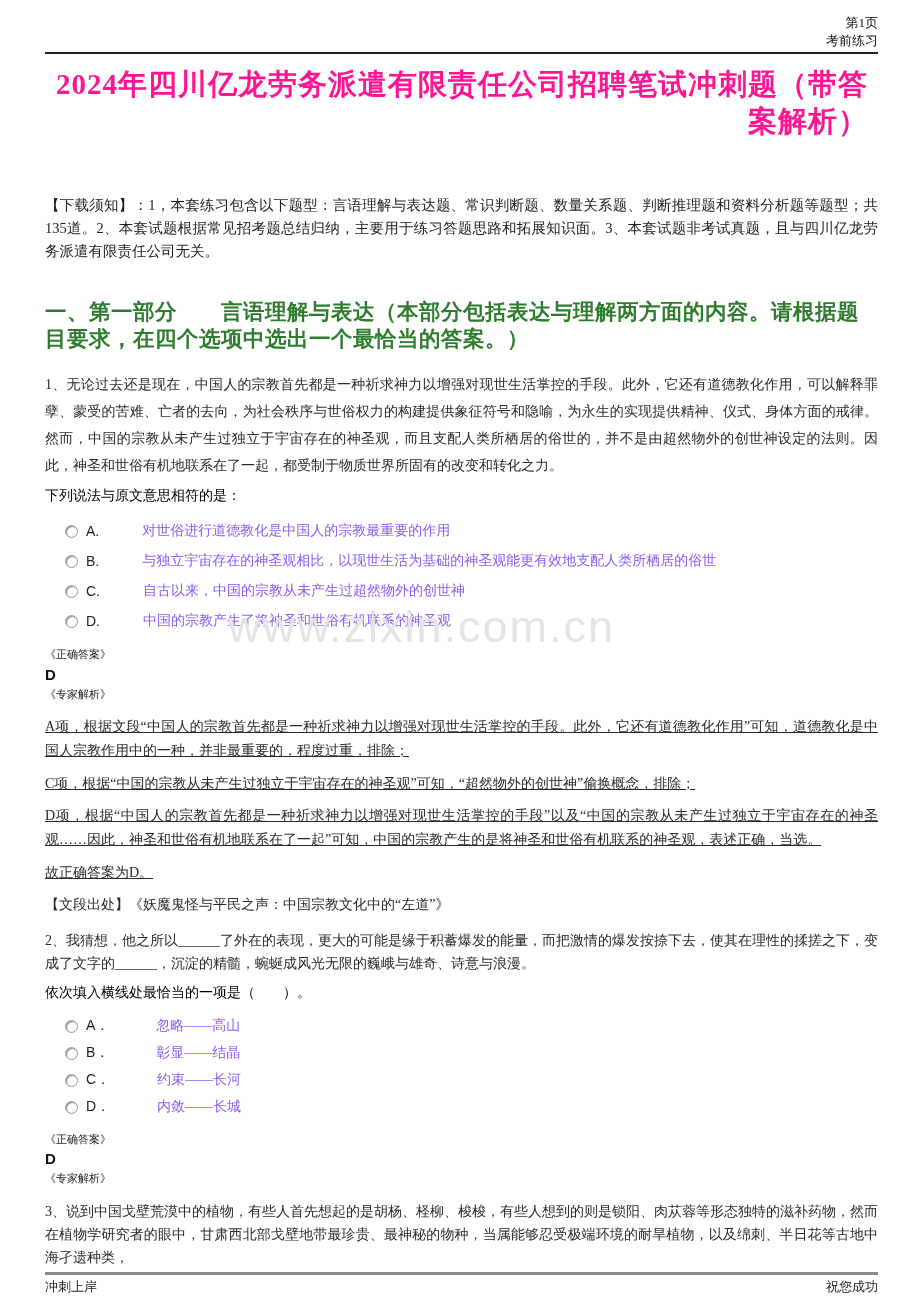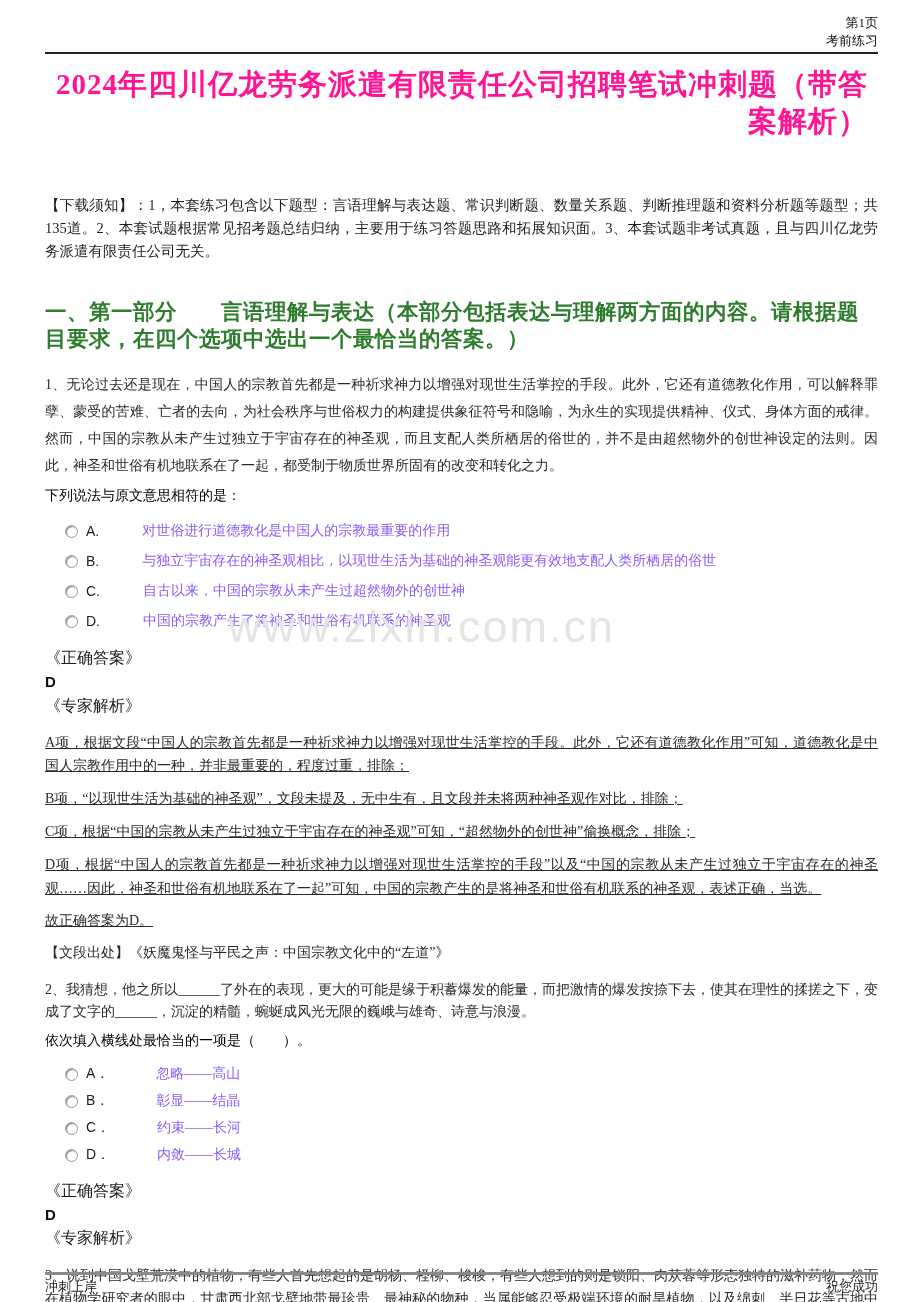--- a/index.html
+++ b/index.html
@@ -91,21 +91,21 @@
   .opt-label {
     font-family: "Liberation Sans", "DejaVu Sans", sans-serif;
     font-size: 14px;
     color: #222;
     margin-right: 6px;
     white-space: pre;
   }
   .opt-text { font-size: 14px; color: #8b5cf6; margin-left: 33px; }
   
   .ansblock { margin-top: 10px; }
-  .ans-heading { font-size: 16px; line-height: 1.55; color: #1c1c1c; }
+  .ans-heading { font-size: 11px; line-height: 1.55; color: #1c1c1c; }
   .ans-letter {
     font-family: "Liberation Sans", "DejaVu Sans", sans-serif;
     font-size: 15px;
     font-weight: bold;
     line-height: 1.5;
     color: #111;
   }
   .analysis p {
     margin: 0 0 9px 0;
     font-size: 14px;
@@ -194,21 +194,20 @@
         <span class="opt-text">中国的宗教产生了将神圣和世俗有机联系的神圣观</span>
       </div>
     </div>
     <div class="ansblock">
       <div class="ans-heading">《正确答案》</div>
       <div class="ans-letter">D</div>
       <div class="ans-heading">《专家解析》</div>
     </div>
     <div class="analysis">
       <p>A项，根据文段“中国人的宗教首先都是一种祈求神力以增强对现世生活掌控的手段。此外，它还有道德教化作用”可知，道德教化是中国人宗教作用中的一种，并非最重要的，程度过重，排除；</p>
-      <p>B项，“以现世生活为基础的神圣观”，文段未提及，无中生有，且文段并未将两种神圣观作对比，排除；</p>
       <p>C项，根据“中国的宗教从未产生过独立于宇宙存在的神圣观”可知，“超然物外的创世神”偷换概念，排除；</p>
       <p>D项，根据“中国人的宗教首先都是一种祈求神力以增强对现世生活掌控的手段”以及“中国的宗教从未产生过独立于宇宙存在的神圣观……因此，神圣和世俗有机地联系在了一起”可知，中国的宗教产生的是将神圣和世俗有机联系的神圣观，表述正确，当选。</p>
       <p>故正确答案为D。</p>
     </div>
     <p class="source">【文段出处】《妖魔鬼怪与平民之声：中国宗教文化中的“左道”》</p>
   </div>
 
   <div class="q2">
     <p class="qtext compact">2、我猜想，他之所以______了外在的表现，更大的可能是缘于积蓄爆发的能量，而把激情的爆发按捺下去，使其在理性的揉搓之下，变成了文字的______，沉淀的精髓，蜿蜒成风光无限的巍峨与雄奇、诗意与浪漫。</p>
     <p class="qprompt">依次填入横线处最恰当的一项是（　　）。</p>

